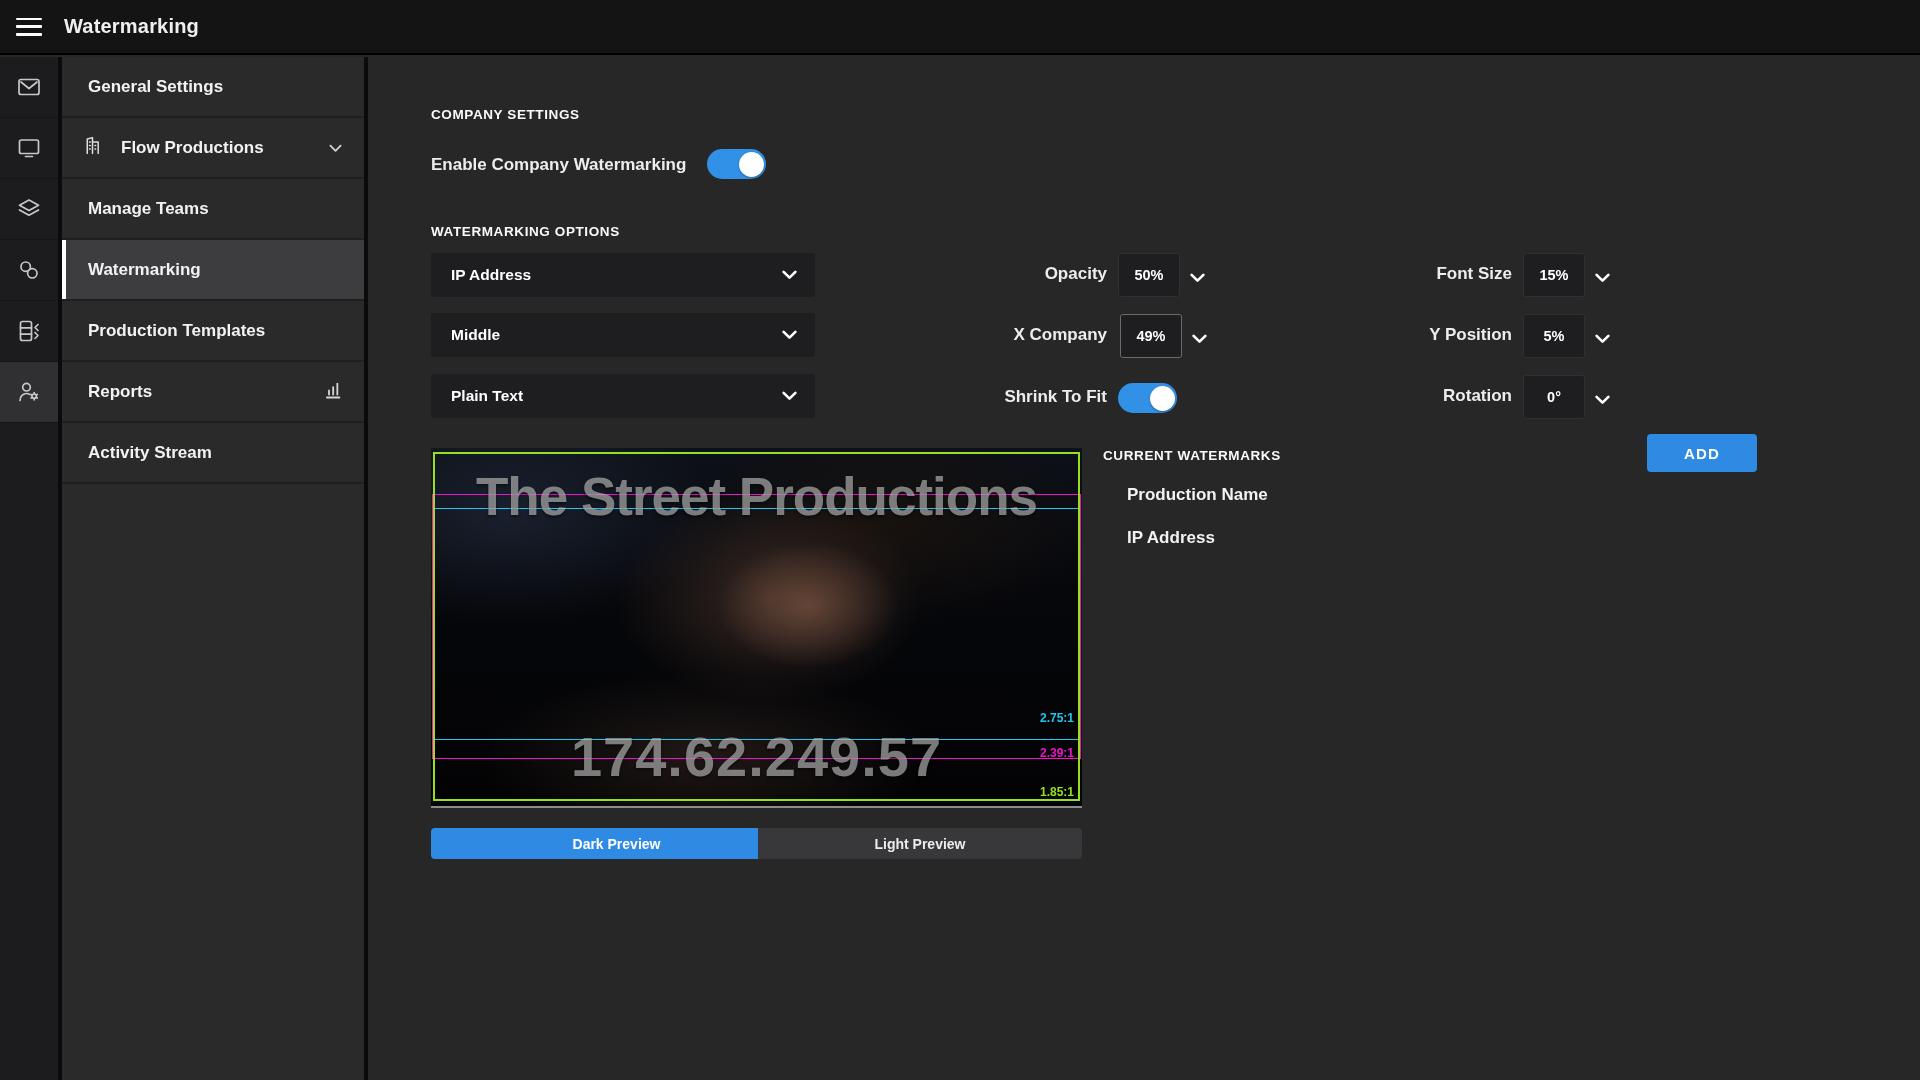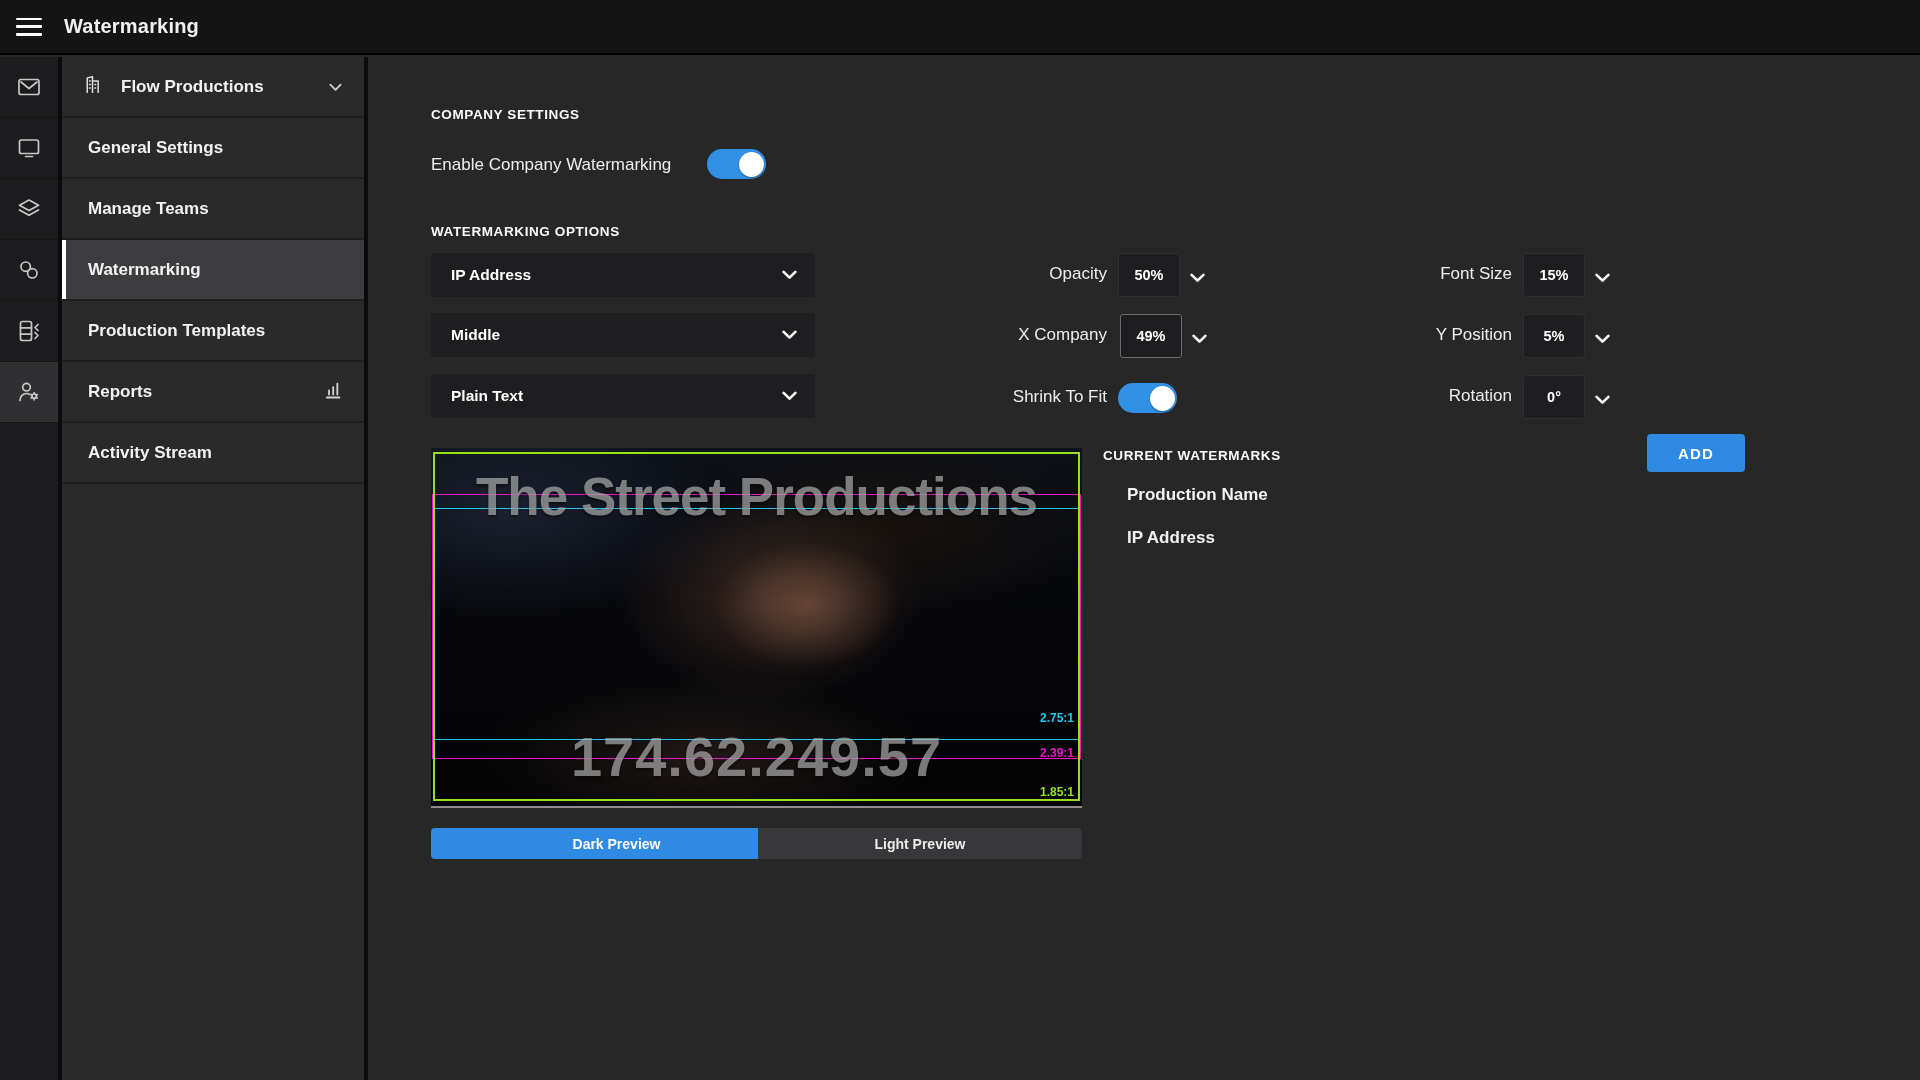--- a/index.html
+++ b/index.html
@@ -33,38 +33,38 @@
   .row.active { background:#3d3d3f; }
   .row.active::before { content:""; position:absolute; left:0; top:0; width:4px; height:100%; background:#fff; }
   .org-icon { margin-left:20px; color:#e0e0e0; }
   .org-chevron { position:absolute; right:22px; color:#cfcfcf; }
   .row-trailing-icon { position:absolute; right:20px; color:#d5d5d5; }
 
   
   .main { position:absolute; left:368px; top:57px; width:1552px; height:1023px; background:#272728; }
   .section-heading { position:absolute; font-size:13.5px; font-weight:700; letter-spacing:.6px; color:#fafafa; }
 
-  .field-label { position:absolute; font-size:17px; font-weight:400; color:#ededed; text-align:right; }
+  .field-label { position:absolute; font-size:17px; font-weight:700; color:#ededed; text-align:right; }
 
   .toggle { position:absolute; width:59px; height:30px; border-radius:15px; background:#3191e7; cursor:pointer; }
   .toggle .knob { position:absolute; right:2.5px; top:2.5px; width:25px; height:25px; border-radius:50%;
                   background:#fff; box-shadow:0 1px 2px rgba(0,0,0,.35); }
 
   .dropdown { position:absolute; width:384px; height:44px; background:#1e1e20; border-radius:3px;
               display:flex; align-items:center; cursor:pointer; }
   .dropdown .dd-value { margin-left:20px; font-size:15.5px; font-weight:600; color:#fff; }
   .dropdown .dd-chevron { position:absolute; right:18px; color:#fff; }
 
   .value-box { position:absolute; width:62px; height:44px; background:#1e1e20; border:1px solid #303032;
                border-radius:3px; display:flex; align-items:center; justify-content:center;
                font-size:14.5px; font-weight:600; color:#fff; cursor:pointer; }
   .value-box.focused { border-color:#6b6b6e; }
   .box-chevron { position:absolute; color:#fff; cursor:pointer; }
 
-  .add-btn { position:absolute; left:1279px; top:377px; width:98px; height:38px; background:#2e8ae2;
+  .add-btn { position:absolute; left:1279px; top:377px; width:110px; height:38px; background:#2e8ae2;
              border:none; border-radius:4px; color:#fff; font-family:inherit; font-size:15px;
              font-weight:700; letter-spacing:1.2px; cursor:pointer; }
 
   
   .preview-frame { position:absolute; left:63px; top:391px; width:651px; height:360px; overflow:hidden;
                    border-bottom:2px solid #8d8d8d;
                    background:
                      radial-gradient(ellipse 130px 90px at 58% 44%, rgba(158,108,82,.50), rgba(0,0,0,0) 70%),
                      radial-gradient(ellipse 220px 150px at 52% 42%, rgba(110,75,58,.45), rgba(0,0,0,0) 70%),
                      radial-gradient(ellipse 260px 120px at 70% 22%, rgba(25,18,14,.95), rgba(0,0,0,0) 80%),
@@ -144,43 +144,43 @@
         <circle cx="9.5" cy="7.2" r="3.8"></circle>
         <path d="M3 20.5 c0-4.6 3.2-7 6.5-7 1.3 0 2.5 0.4 3.5 1.1"></path>
         <circle cx="17.2" cy="16.2" r="2.2"></circle>
         <path d="M17.2 12.6 v1.4 M17.2 18.4 v1.4 M14.1 14.4 l1.2 0.7 M19.1 17.3 l1.2 0.7 M14.1 18 l1.2 -0.7 M19.1 15.1 l1.2 -0.7"></path>
       </svg>
     </div>
   </div>
   <div class="rail-divider"></div>
 
   <div class="panel">
+    <div class="row">
+      <span class="label">General Settings</span>
+    </div>
     <div class="row org">
       <span class="org-icon">
         <svg width="21" height="21" viewBox="0 0 24 24" fill="none" stroke="currentColor" stroke-width="1.7" stroke-linecap="round" stroke-linejoin="round">
           <path d="M6 21 V4.5 L12 3 V21"></path>
             <path d="M12 8 H18.5 V21"></path>
           <line x1="8.6" y1="8" x2="9.4" y2="8"></line>
             <line x1="8.6" y1="12" x2="9.4" y2="12"></line>
             <line x1="8.6" y1="16" x2="9.4" y2="16"></line>
           <line x1="14.8" y1="12" x2="15.6" y2="12"></line>
             <line x1="14.8" y1="16" x2="15.6" y2="16"></line>
         </svg>
       </span>
       <span class="label">Flow Productions</span>
       <span class="org-chevron">
         <svg width="13" height="9" viewBox="0 0 14 9" fill="none" stroke="currentColor" stroke-width="2" stroke-linecap="round" stroke-linejoin="round">
             <polyline points="1.5,1.5 7,7 12.5,1.5"></polyline>
           </svg>
       </span>
     </div>
     <div class="row">
-      <span class="label">General Settings</span>
-    </div>
-    <div class="row">
       <span class="label">Manage Teams</span>
     </div>
     <div class="row active">
       <span class="label">Watermarking</span>
     </div>
     <div class="row">
       <span class="label">Production Templates</span>
     </div>
     <div class="row">
       <span class="label">Reports</span>

